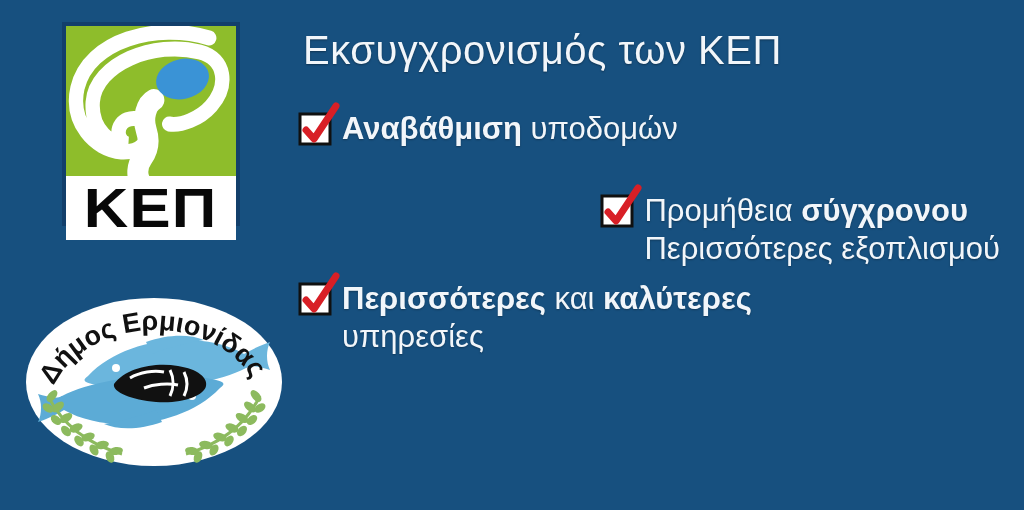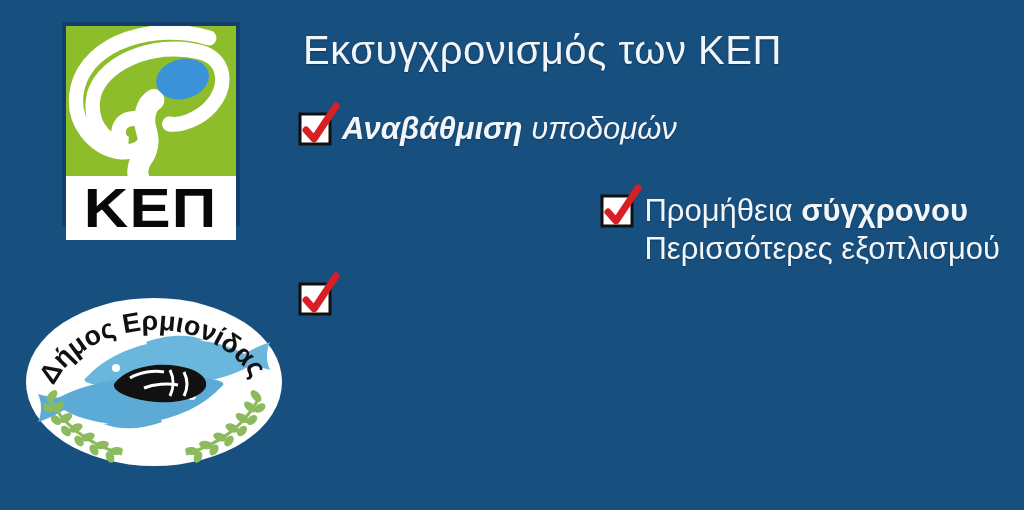--- a/index.html
+++ b/index.html
@@ -111,21 +111,21 @@
   .bullet-text {
     font-size: 31px;
     line-height: 38px;
     color: #f2f6fa;
     text-shadow: 0 1px 2px rgba(0,0,0,0.3);
   }
   .bullet-text b { font-weight: bold; }
   .bullet-text .light { font-weight: normal; }
   .bullet-line2 { display: block; }
 
-  #row-1 { margin-bottom: 44px; font-style: italic; }
+  #row-1 { margin-bottom: 44px; }
   #row-2 { margin-bottom: 12px; justify-content: flex-end; }
 </style>
 </head>
 <body>
 
 <div id="poster">
 
   <div id="kep-logo">
     <div id="kep-green">
       <svg viewBox="0 0 178 150" preserveAspectRatio="none">
@@ -239,16 +239,20 @@
       </div>
     </div>
 
     <div class="bullet-row" id="row-3">
       <div class="checkbox">
         <svg viewBox="0 0 44 44">
           <rect x="4" y="10" width="30" height="30" fill="#ffffff" stroke="#101010" stroke-width="3"></rect>
           <path d="M10 26 L 18 35 L 40 2" stroke="#d81f26" stroke-width="7" fill="none" stroke-linecap="round" stroke-linejoin="round"></path>
         </svg>
       </div>
+      <div class="bullet-text">
+        <b>Περισσότερες</b><span class="light"> και </span><b>καλύτερες</b>
+        <span class="bullet-line2 light">υπηρεσίες</span>
+      </div>
     </div>
 
   </div>
 </div>
 
 </body></html>

